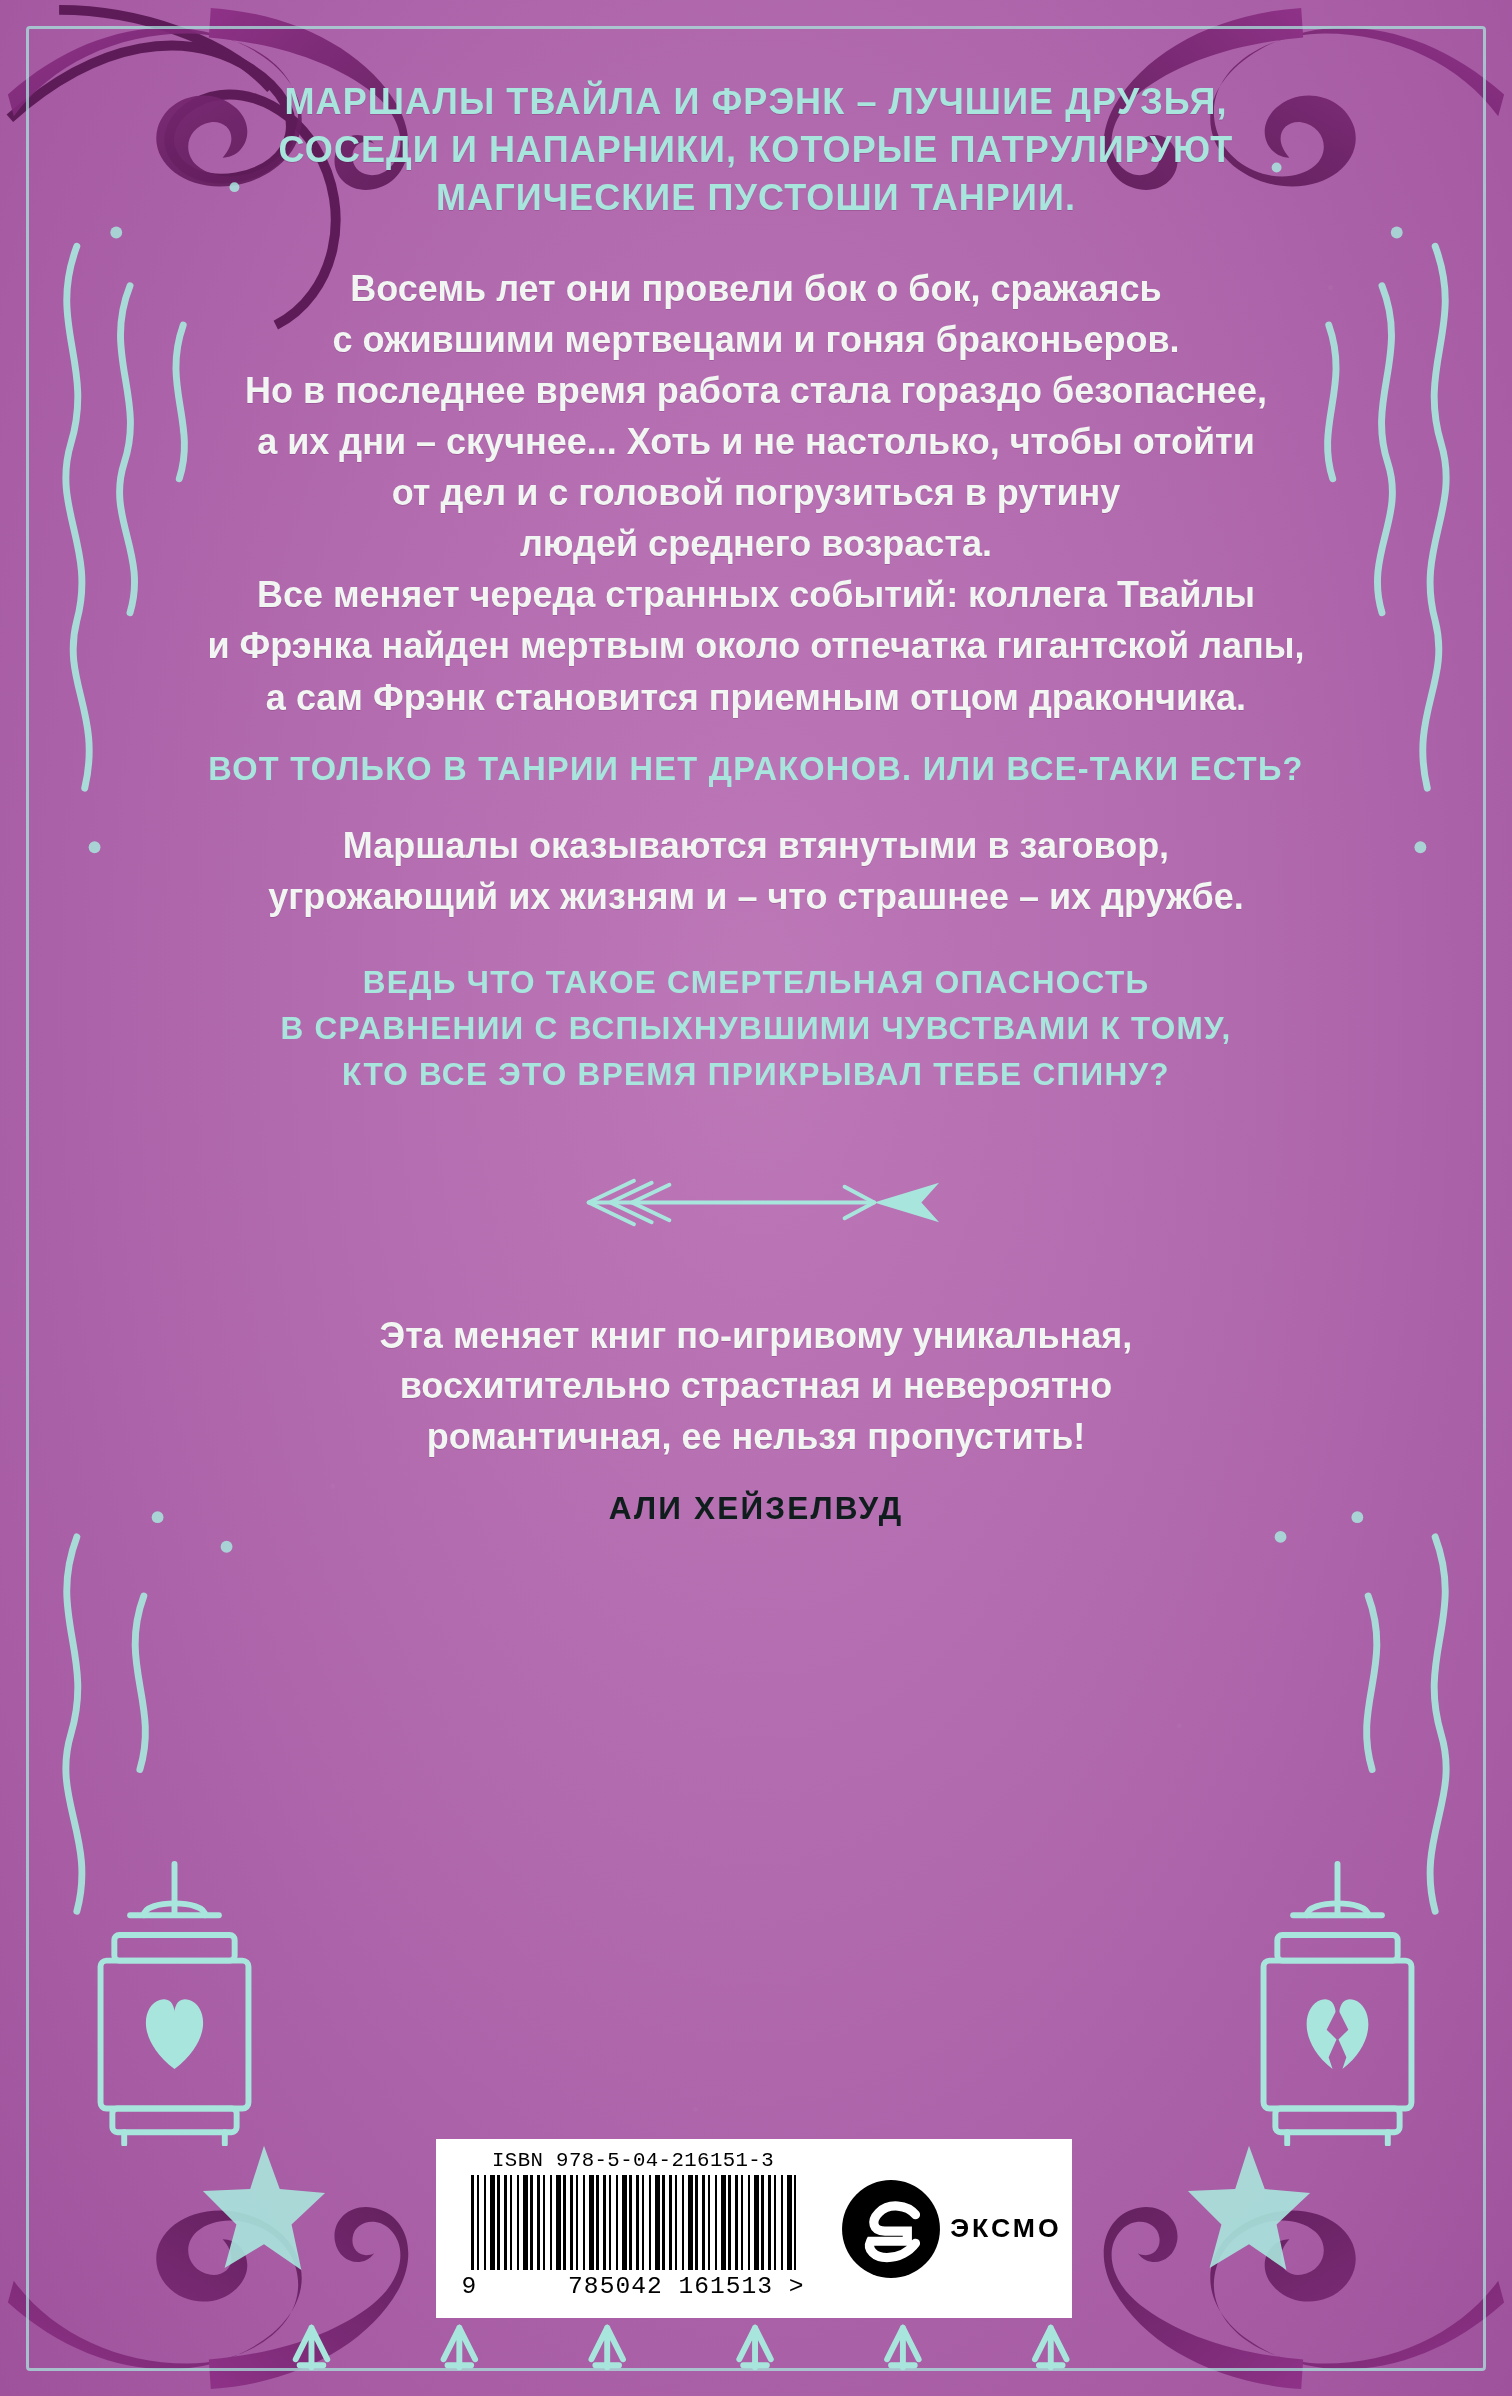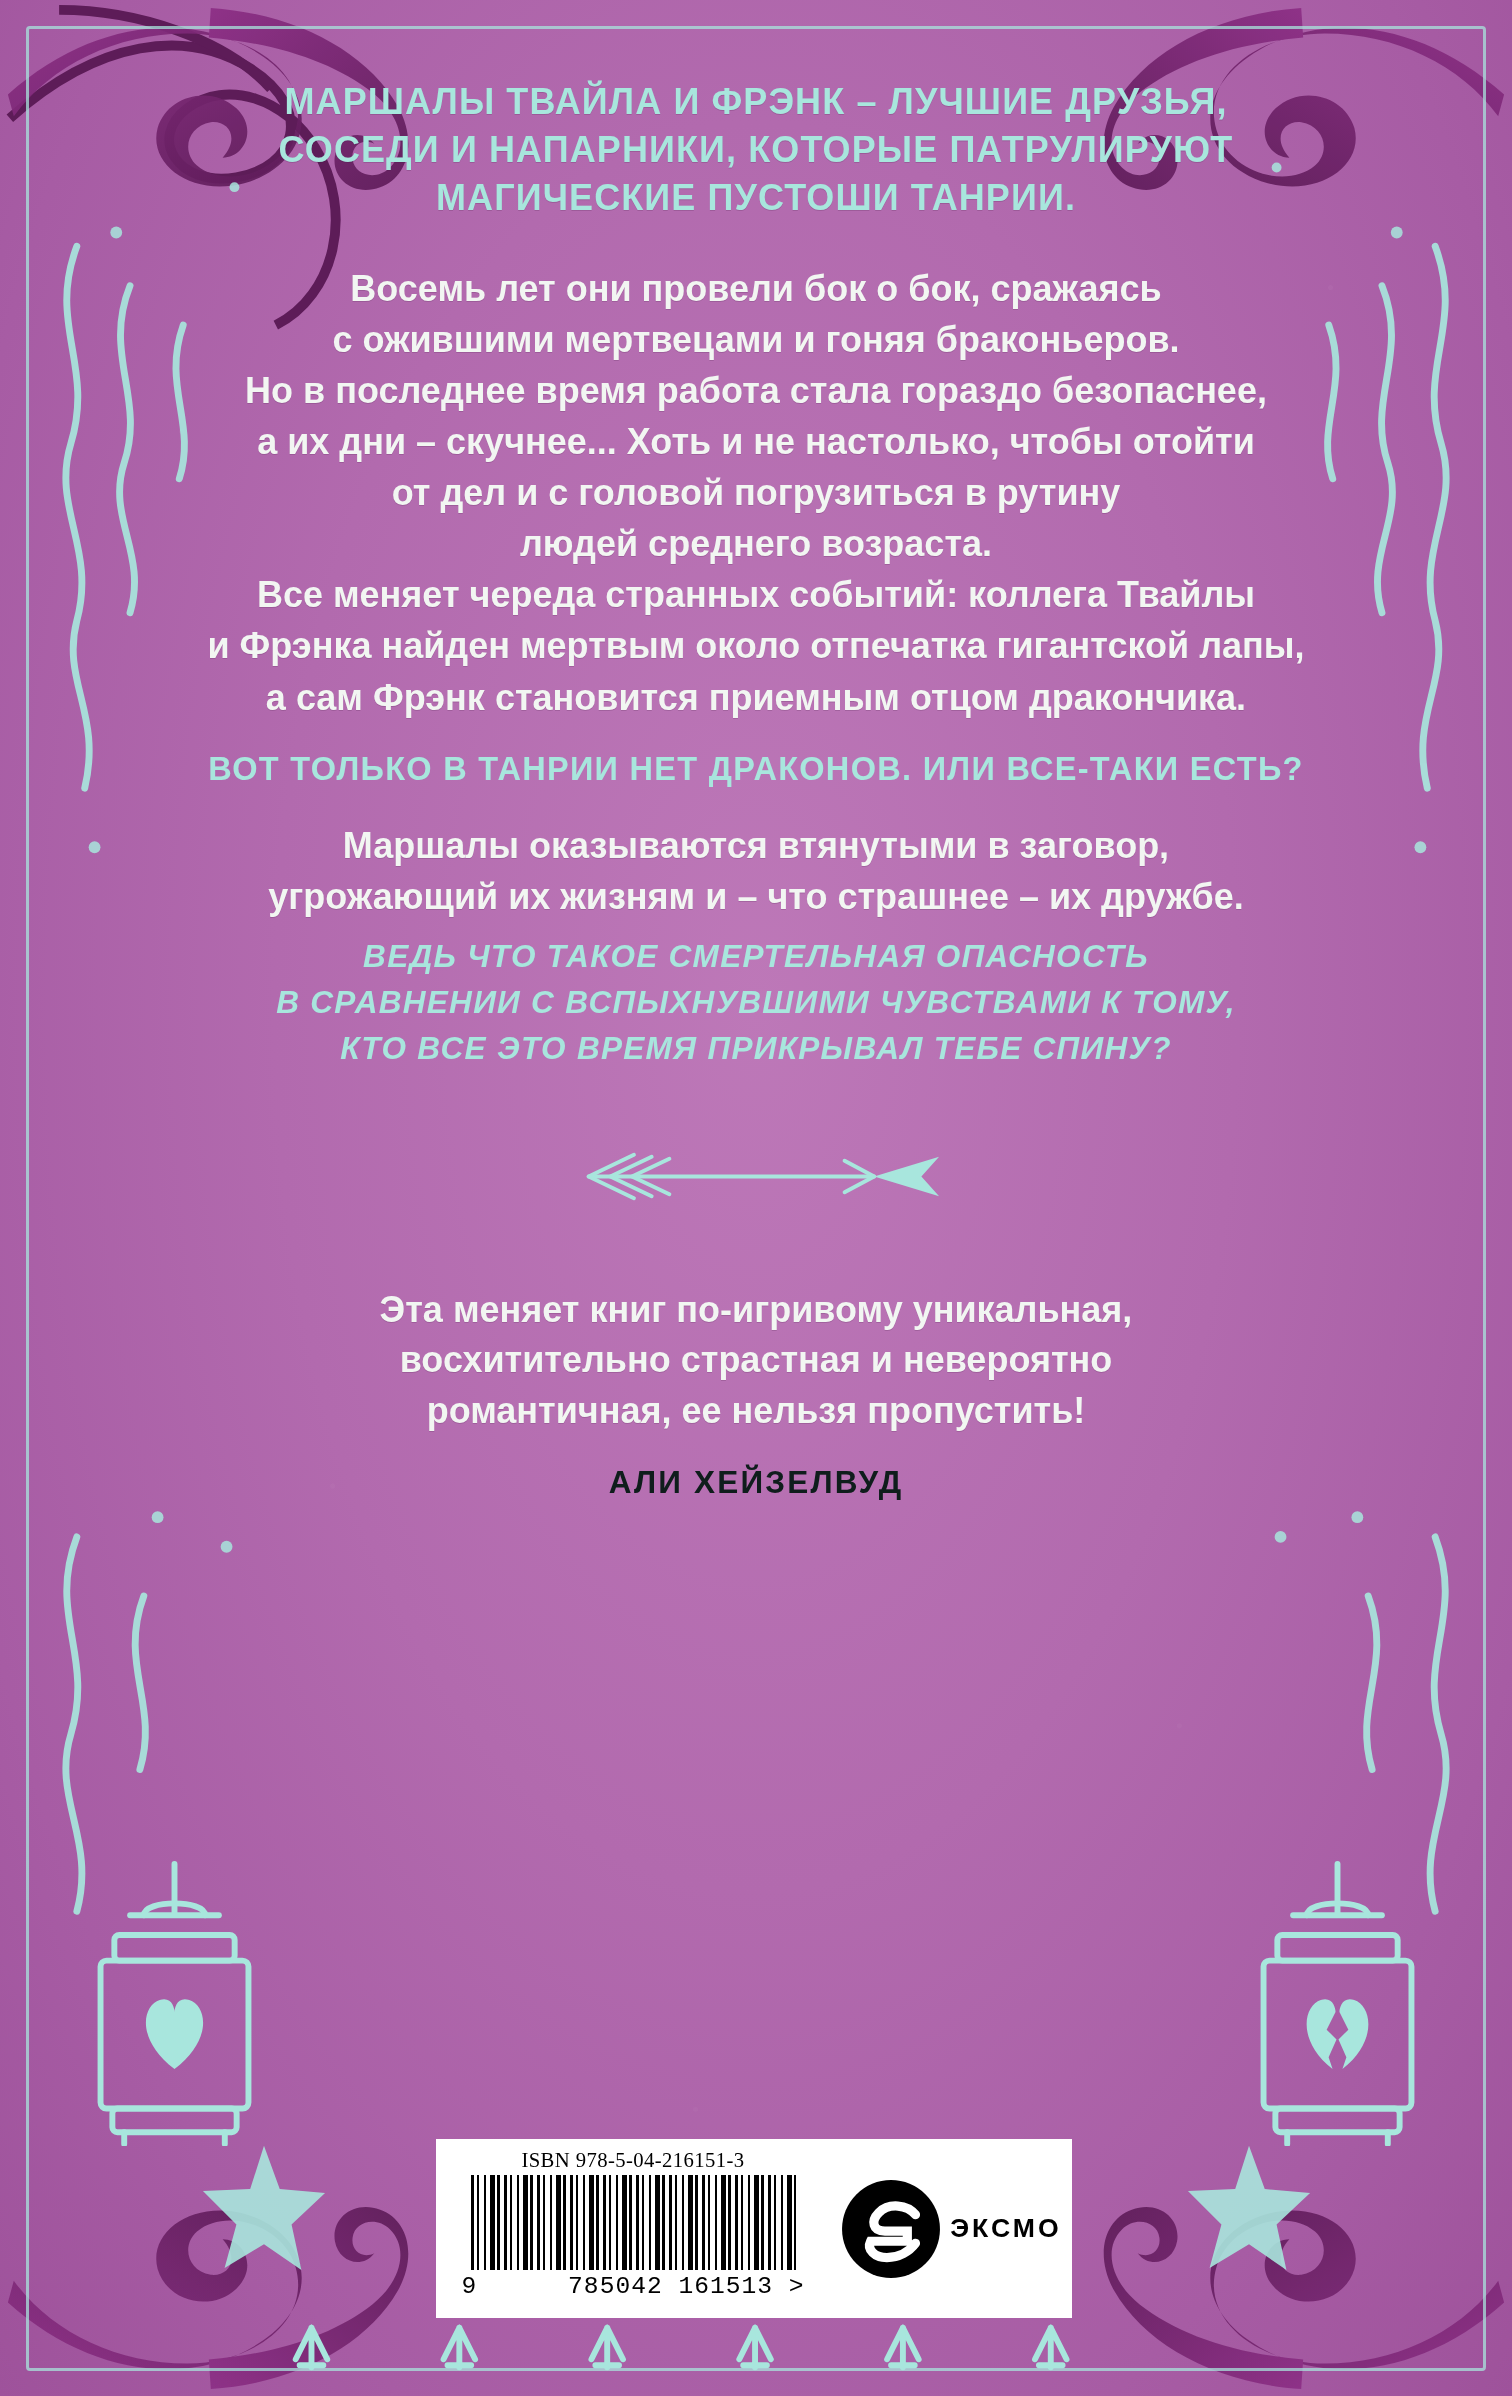--- a/index.html
+++ b/index.html
@@ -87,24 +87,23 @@
     line-height: 1.35;
     letter-spacing: 1.3px;
     font-weight: 700;
     text-transform: uppercase;
     white-space: pre-line;
   }
   .blurb-body.second {
     margin-top: 27.6px;
   }
   .blurb-accent.tail {
-    margin-top: 12px;
+    margin-top: 38px;
     font-size: 31.5px;
     line-height: 1.46;
-    font-style: italic;
   }
 
   .arrow-divider {
     margin: 73px auto 0;
     width: 414px;
     height: 63px;
   }
 
   .praise {
     margin: 73px auto 0;
@@ -147,21 +146,21 @@
   }
   .barcode-box {
     width: 394px;
     padding: 9.9px 0 5.9px 0;
     display: flex;
     flex-direction: column;
     align-items: center;
     justify-content: flex-start;
   }
   .isbn-text {
-    font-family: Liberation Serif, serif;
+    font-family: Liberation Mono, monospace;
     font-size: 20.7px;
     color: #000;
     letter-spacing: 0.4px;
     margin-bottom: 3px;
   }
   .bars {
     width: 325px;
     height: 95px;
     background:
       repeating-linear-gradient(90deg,

